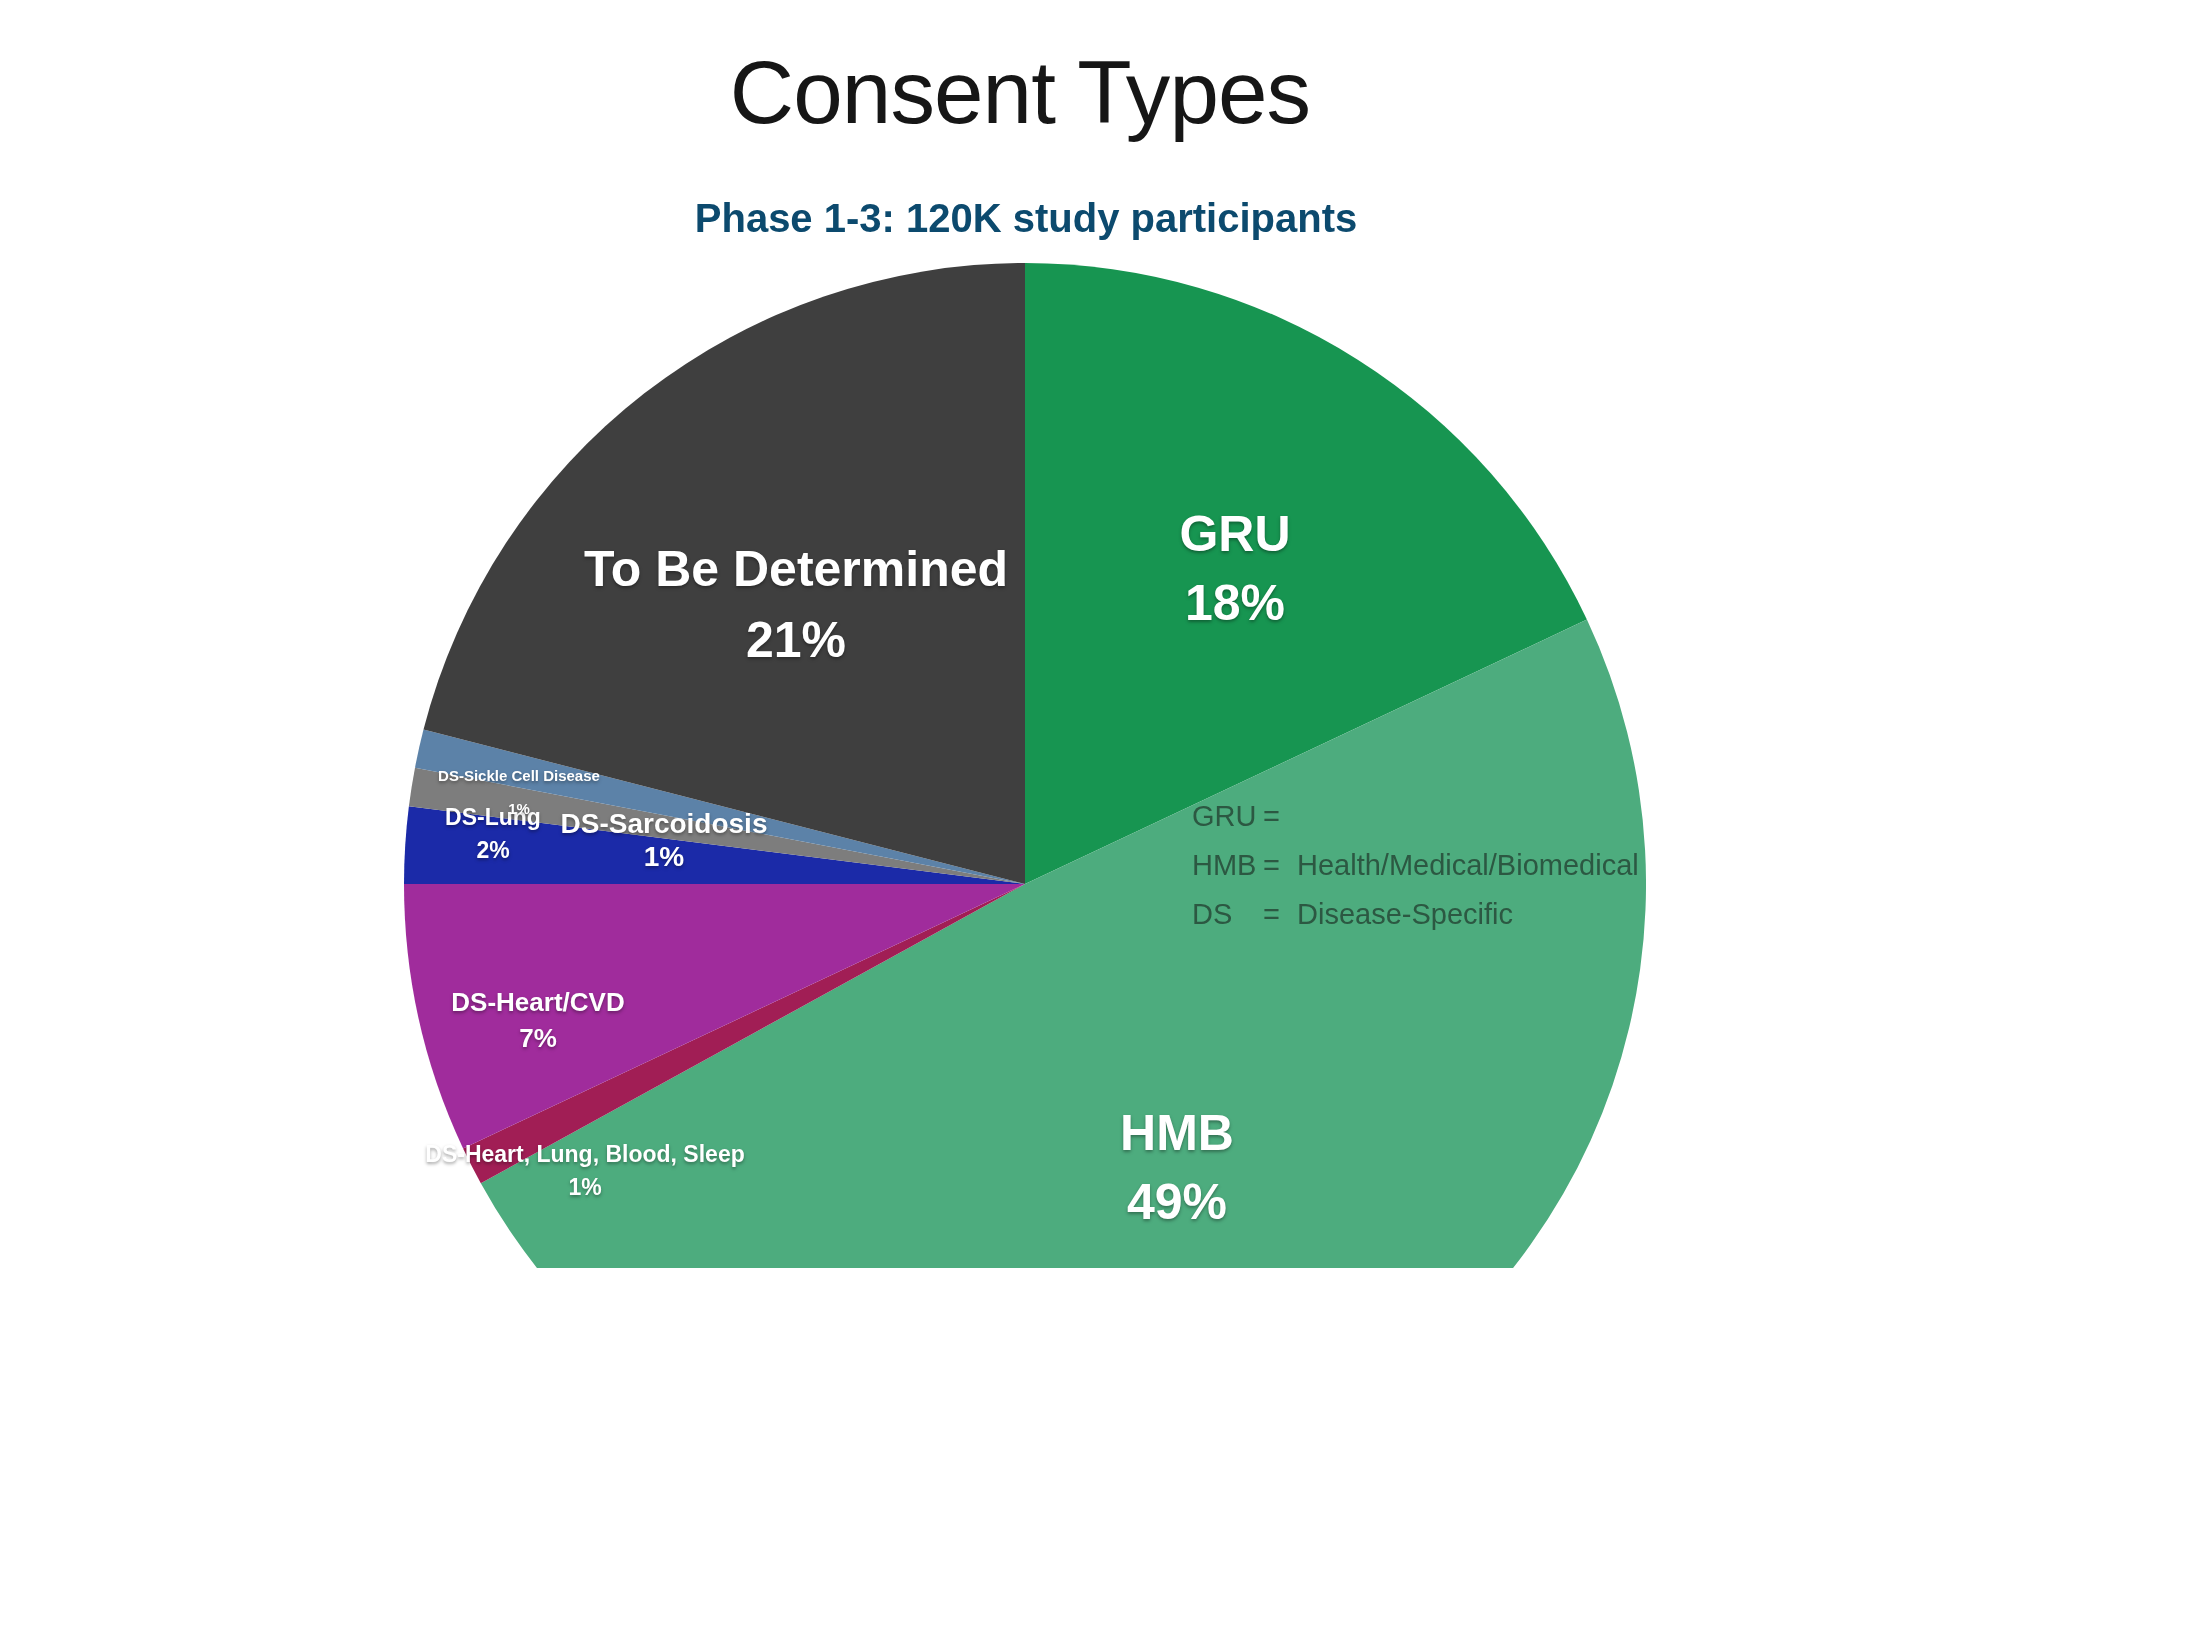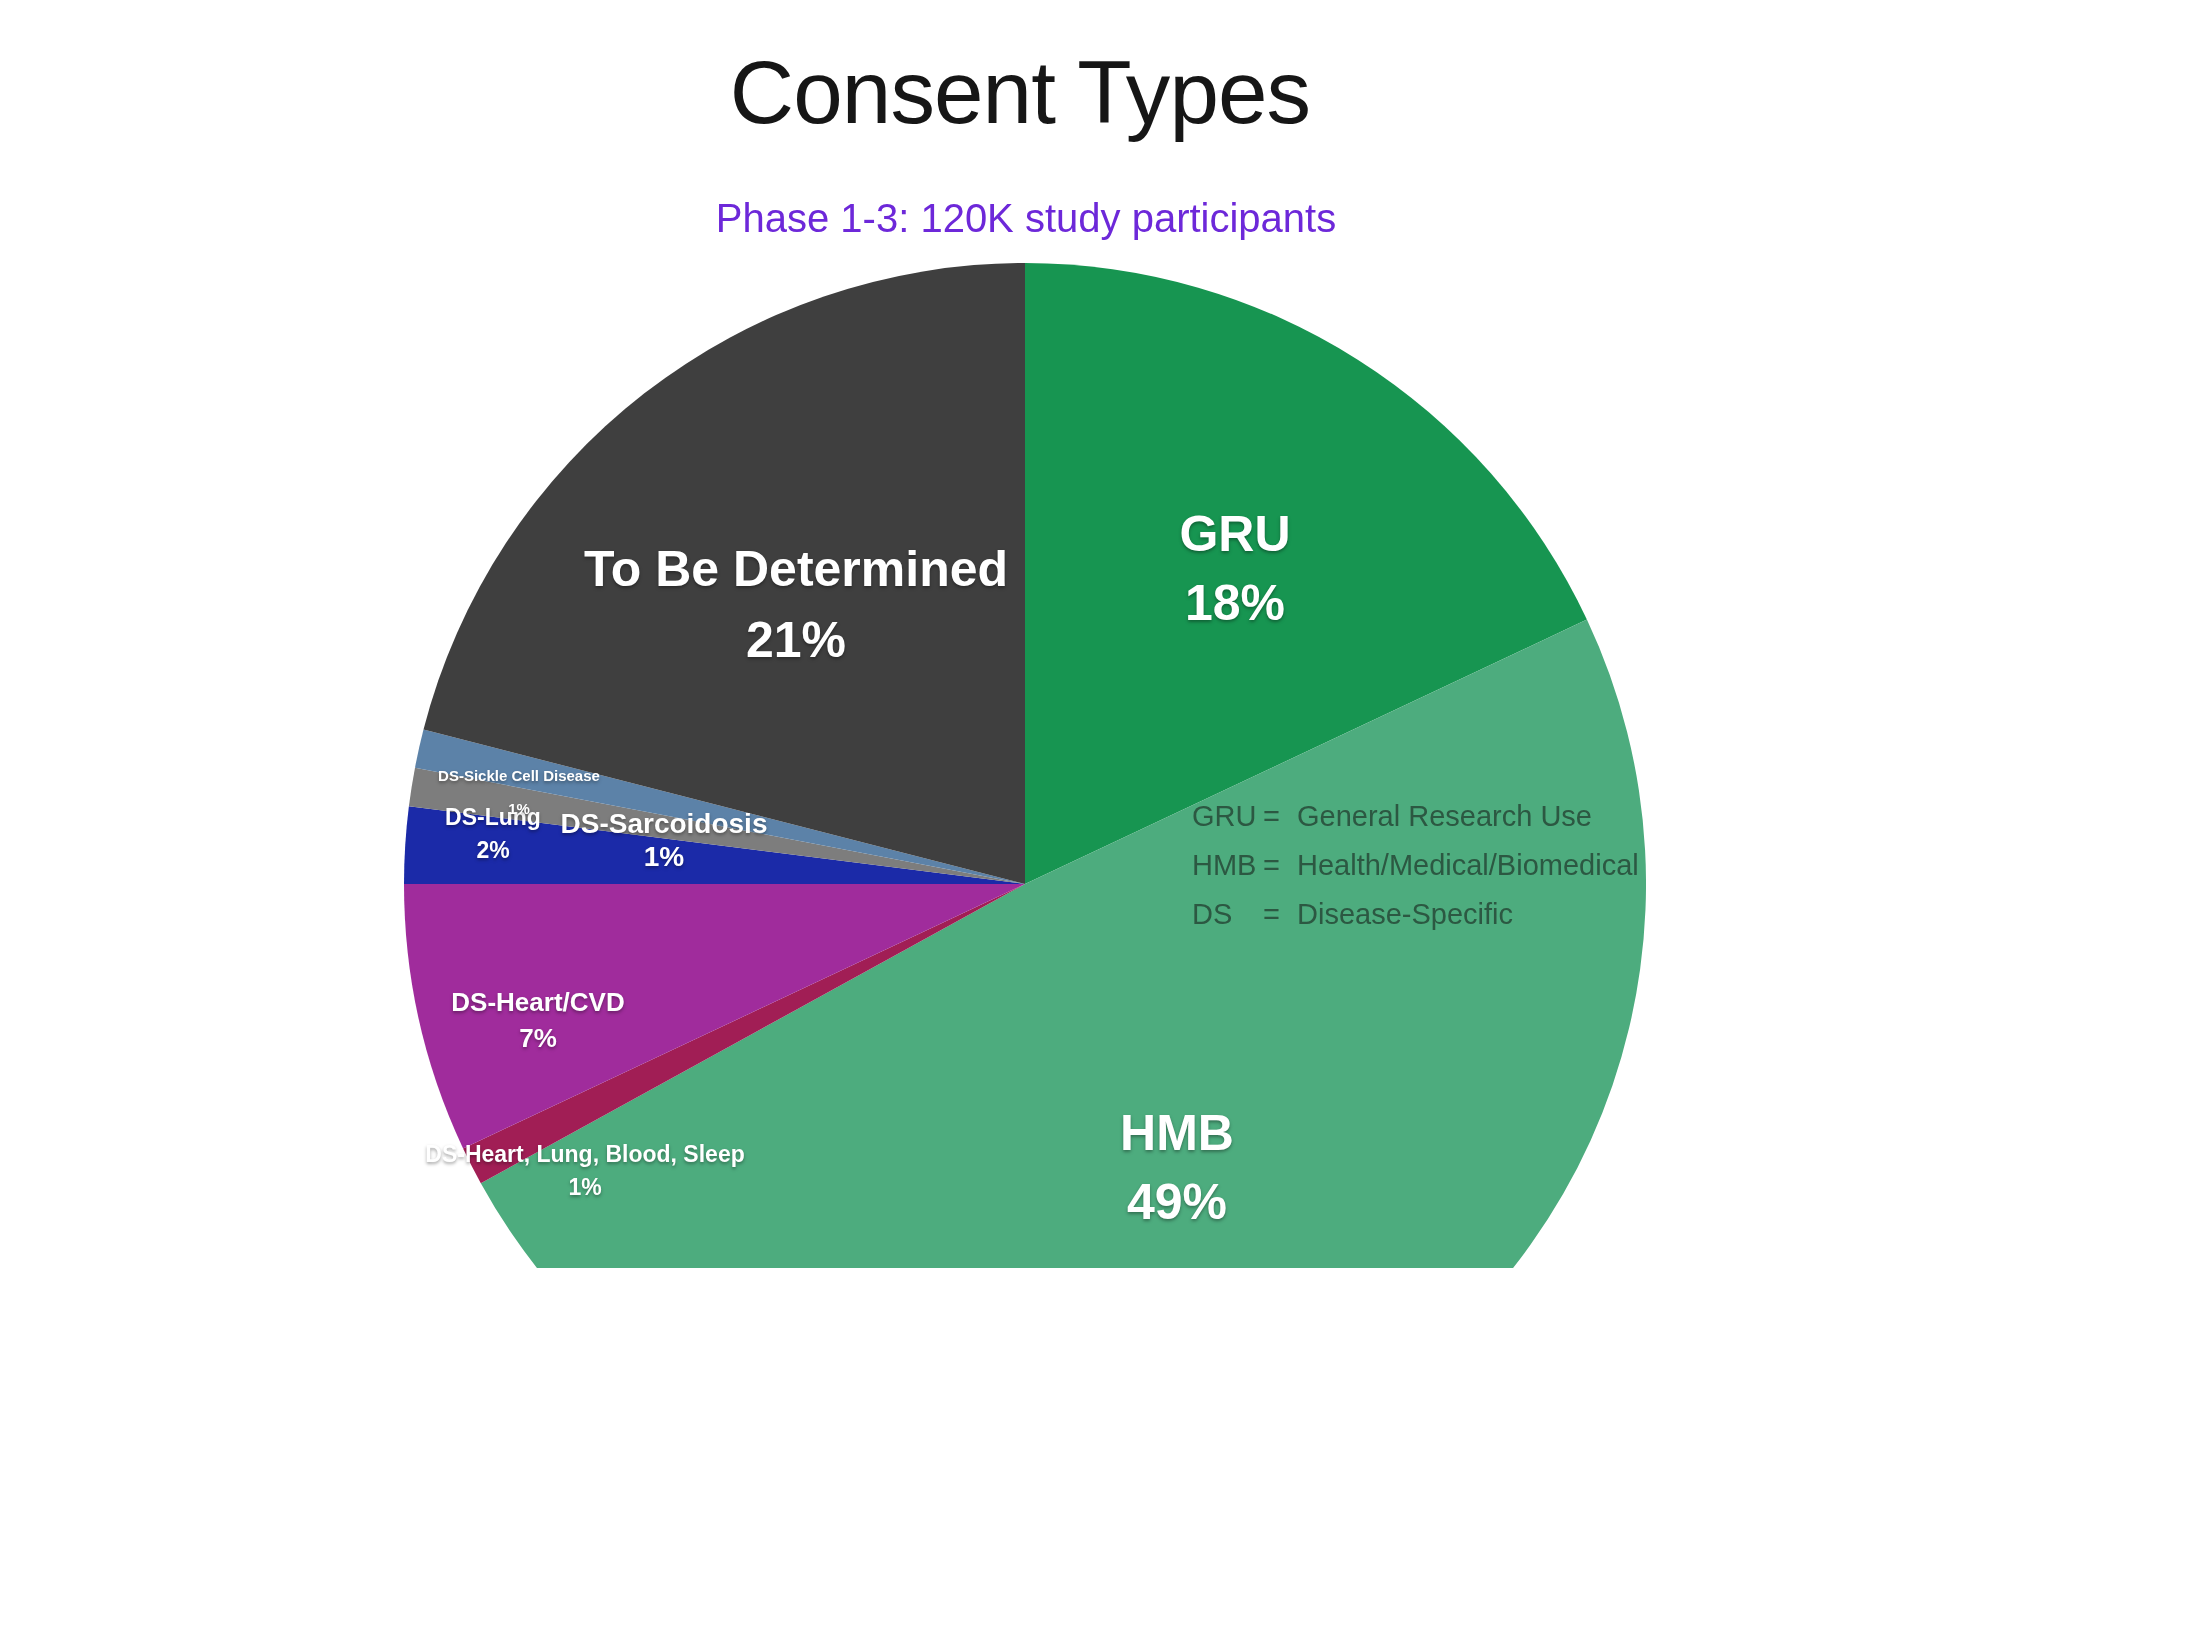--- a/index.html
+++ b/index.html
@@ -21,22 +21,22 @@
     color: #161616;
     white-space: nowrap;
     letter-spacing: -0.9px;
   }
   .chart-subtitle {
     position: absolute;
     left: 1026px;
     top: 196px;
     transform: translateX(-50%);
     font-size: 40px;
-    font-weight: normal;
-    color: #6d28d9;
+    font-weight: bold;
+    color: #0c4a6e;
     white-space: nowrap;
   }
   .pie-wrap {
     position: absolute;
     left: 404px;
     top: 263px;
     width: 1242px;
     height: 1242px;
   }
   .pie-wrap svg { display: block; width: 100%; height: 100%; }
@@ -117,21 +117,20 @@
       <div class="slice-label" style="left: 796px; top: 605px; font-size: 50px; line-height: 71px;">
         <div>To Be Determined</div>
         <div>21%</div>
       </div>
     </div>
 
   <div class="legend" id="legend">
       <div class="legend-row">
         <span>GRU</span>
         <span>=</span>
-        <span>General Research Use</span>
       </div>
       <div class="legend-row">
         <span>HMB</span>
         <span>=</span>
         <span>Health/Medical/Biomedical</span>
       </div>
       <div class="legend-row">
         <span>DS</span>
         <span>=</span>
         <span>Disease-Specific</span>

